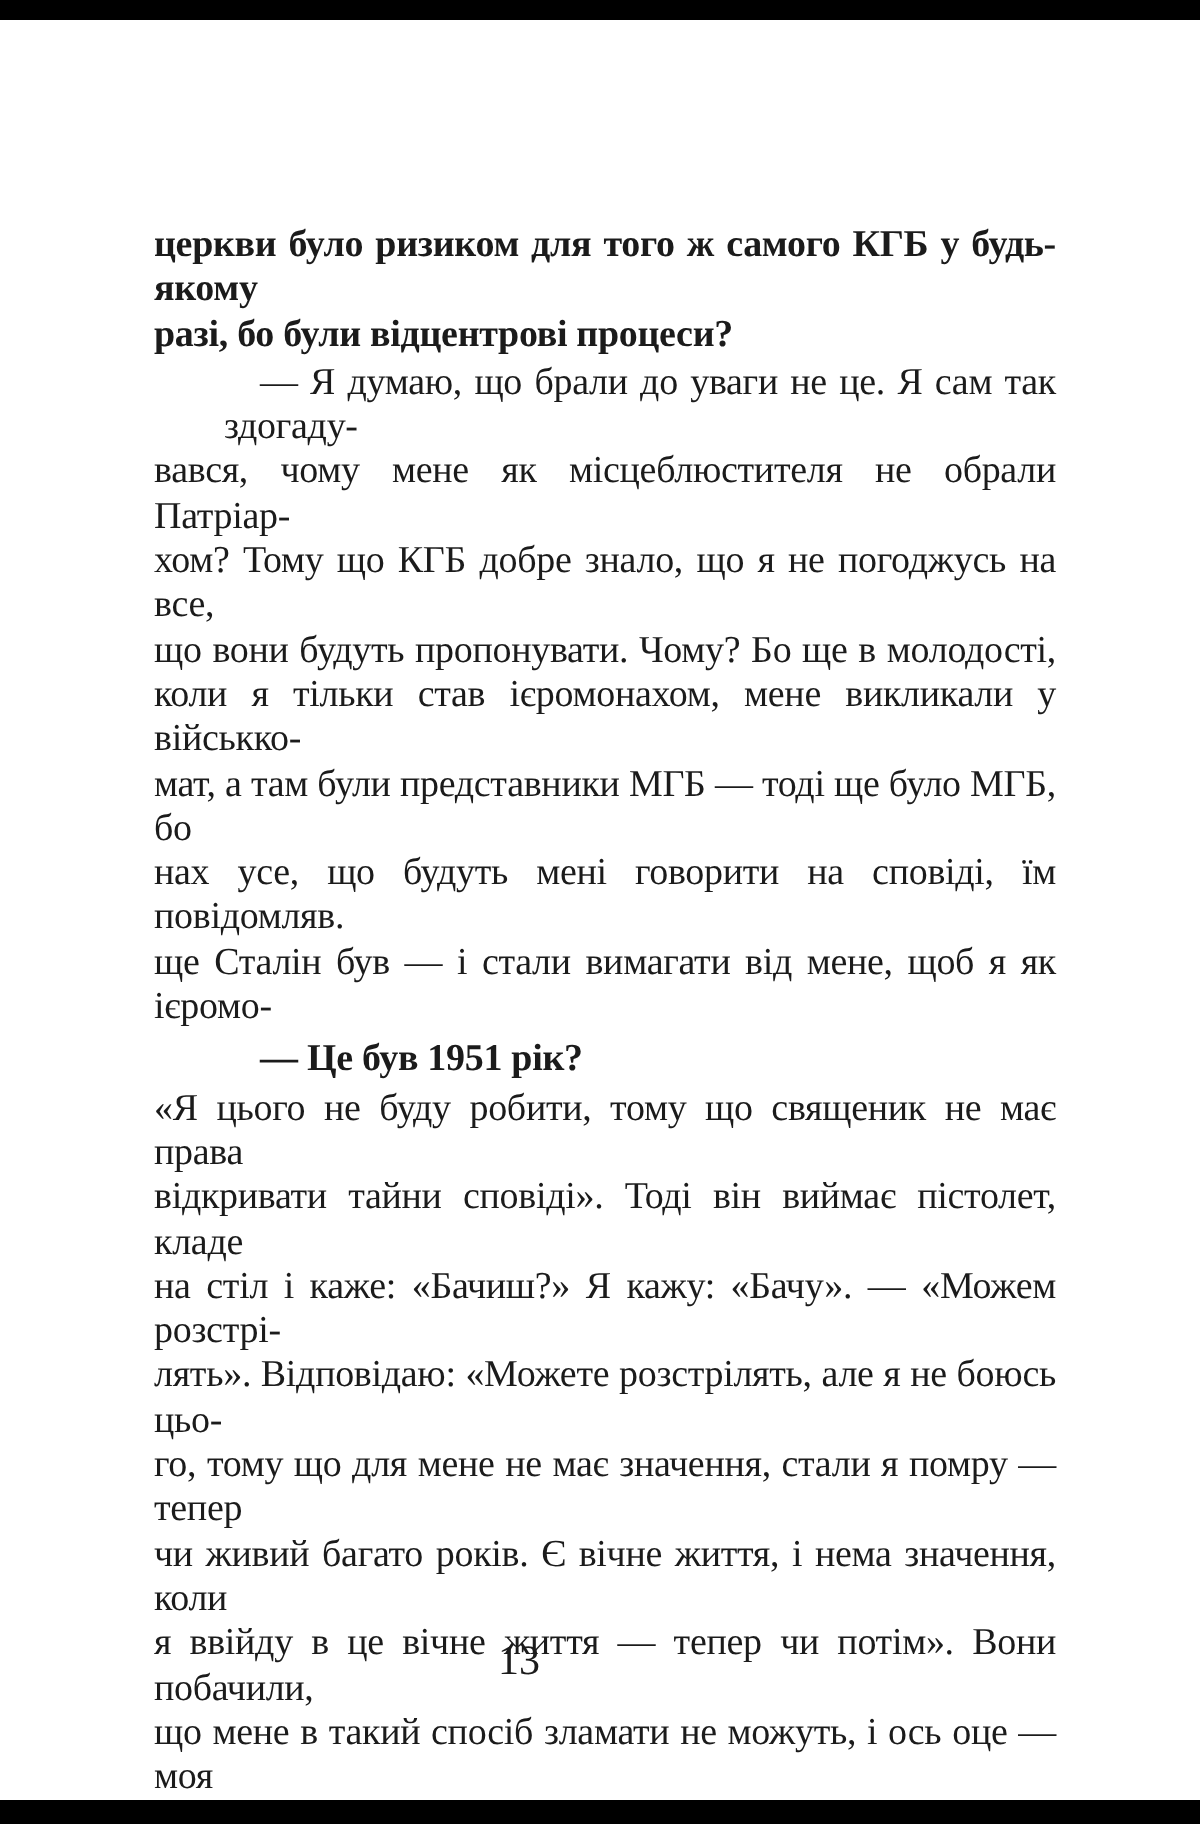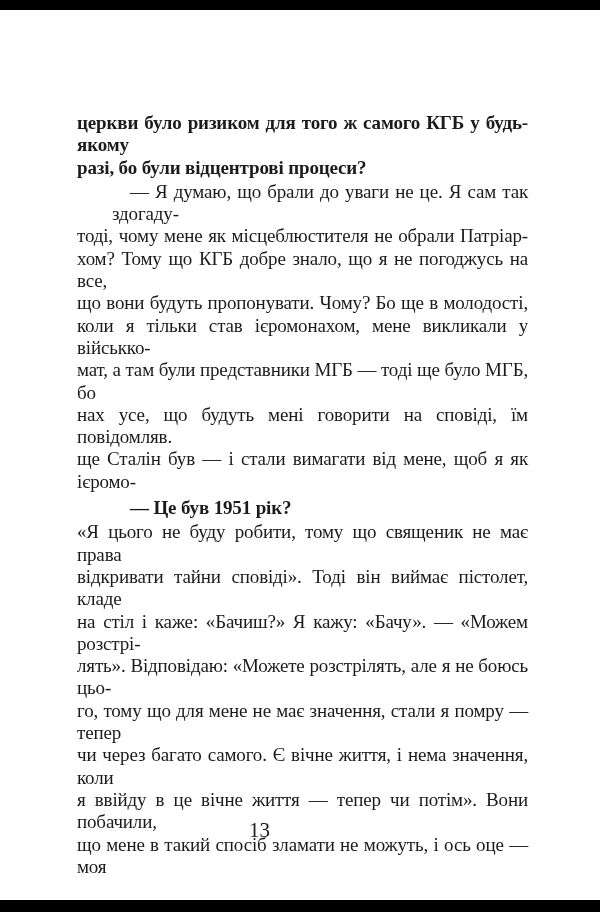--- a/index.html
+++ b/index.html
@@ -65,38 +65,38 @@
 <div class="page">
   <div class="scan-bar top"></div>
 
   <main class="text-block" id="text-block">
       <div class="para q">
         <div class="line">церкви було ризиком для того ж самого КГБ у будь-якому</div>
         <div class="line last">разі, бо були відцентрові процеси?</div>
       </div>
       <div class="para">
         <div class="line indent">— Я думаю, що брали до уваги не це. Я сам так здогаду-</div>
-        <div class="line">тоді, чому мене як місцеблюстителя не обрали Патріар-</div>
+        <div class="line">вався, чому мене як місцеблюстителя не обрали Патріар-</div>
         <div class="line">хом? Тому що КГБ добре знало, що я не погоджусь на все,</div>
         <div class="line">що вони будуть пропонувати. Чому? Бо ще в молодості,</div>
         <div class="line">коли я тільки став ієромонахом, мене викликали у військко-</div>
         <div class="line">мат, а там були представники МГБ — тоді ще було МГБ, бо</div>
         <div class="line last">нах усе, що будуть мені говорити на сповіді, їм повідомляв.</div>
         <div class="line">ще Сталін був — і стали вимагати від мене, щоб я як ієромо-</div>
       </div>
       <div class="para q">
         <div class="line last indent">— Це був 1951 рік?</div>
       </div>
       <div class="para">
         <div class="line">«Я цього не буду робити, тому що священик не має права</div>
         <div class="line">відкривати тайни сповіді». Тоді він виймає пістолет, кладе</div>
         <div class="line">на стіл і каже: «Бачиш?» Я кажу: «Бачу». — «Можем розстрі-</div>
         <div class="line">лять». Відповідаю: «Можете розстрілять, але я не боюсь цьо-</div>
         <div class="line">го, тому що для мене не має значення, стали я помру — тепер</div>
-        <div class="line">чи через багато самого. Є вічне життя, і нема значення, коли</div>
+        <div class="line">чи живий багато років. Є вічне життя, і нема значення, коли</div>
         <div class="line">я ввійду в це вічне життя — тепер чи потім». Вони побачили,</div>
         <div class="line">що мене в такий спосіб зламати не можуть, і ось оце — моя</div>
       </div>
     </main>
 
   <div class="page-number">13</div>
 
   <div class="scan-bar bottom"></div>
 </div>
 

